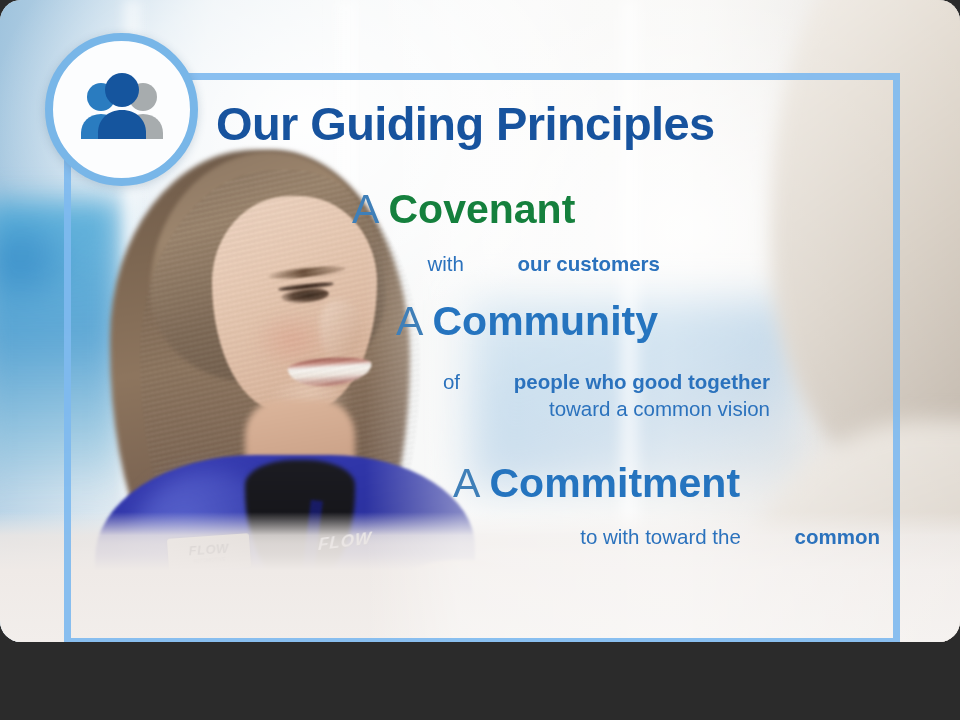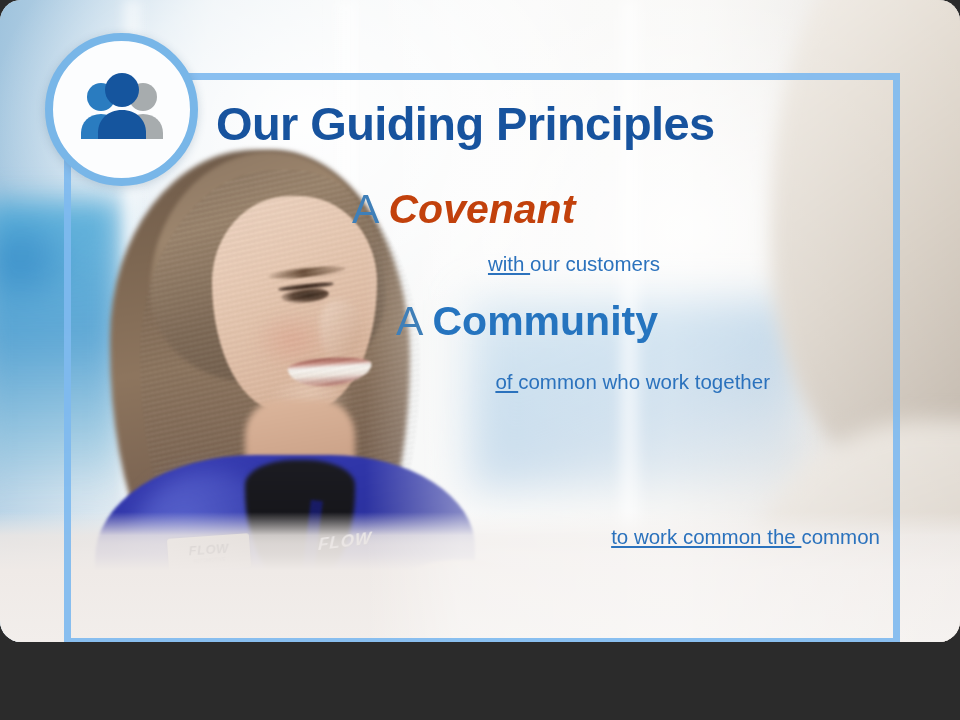--- a/index.html
+++ b/index.html
@@ -304,22 +304,22 @@
     white-space: nowrap;
   }
   .p-title .art { font-weight: normal; color: #3f7fb8; }
   .p-title .word { font-weight: bold; color: #2574bf; }
   .p-sub {
     font-size: 20.5px;
     line-height: 1.32;
     color: #2b72bd;
     text-align: right;
   }
-  .p-sub b { font-weight: normal; }
-  .p-sub .lite { font-weight: normal; text-decoration: underline; }
+  .p-sub b { font-weight: bold; margin-left: 48px; }
+  .p-sub .lite { font-weight: normal; }
 
   
   #covenant-title   { left: 352px; top: 188px; }
   #covenant-sub     { left: 300px; top: 250px; width: 360px; }
   #community-title  { left: 396px; top: 300px; }
   #community-sub    { left: 380px; top: 368px; width: 390px; }
   #commitment-title { left: 453px; top: 462px; }
   #commitment-sub   { left: 440px; top: 523px; width: 440px; }
 </style>
 </head>
@@ -389,31 +389,36 @@
         <circle cx="48" cy="18" r="17" fill="#15559e"></circle>
         <path d="M48 38c-14.5 0-24 10-24 22.5V67h48v-6.5C72 48 62.5 38 48 38z" fill="#15559e"></path>
       </svg>
     </span>
   </div>
 
   <div class="headline" style="color: rgb(23, 83, 158);">Our Guiding Principles</div>
 
   <div class="principle p-title" id="covenant-title">
     <span class="art" style="color: rgb(63, 127, 184);">A</span>
-    <span class="word" style="color: #c2410c; font-style: italic;">Covenant</span>
+    <span class="word" style="color: #15803d;">Covenant</span>
   </div>
   <div class="principle p-sub" id="covenant-sub" style="color: rgb(43, 114, 189);">
       <div><span class="lite">with </span><b>our customers</b></div>
     </div>
 
   <div class="principle p-title" id="community-title">
     <span class="art" style="color: rgb(63, 127, 184);">A</span>
     <span class="word" style="color: rgb(37, 116, 191);">Community</span>
   </div>
   <div class="principle p-sub" id="community-sub" style="color: rgb(43, 114, 189);">
-      <div><span class="lite">of </span><b>common who work together</b></div>
+      <div><span class="lite">of </span><b>people who good together</b></div>
+      <div><span class="lite">toward a common vision</span></div>
     </div>
 
+  <div class="principle p-title" id="commitment-title">
+    <span class="art" style="color: rgb(63, 127, 184);">A</span>
+    <span class="word" style="color: rgb(37, 116, 191);">Commitment</span>
+  </div>
   <div class="principle p-sub" id="commitment-sub" style="color: rgb(43, 114, 189);">
-      <div><span class="lite">to work common the </span><b>common</b></div>
+      <div><span class="lite">to with toward the </span><b>common</b></div>
     </div>
 
 </div>
 
 </body></html>

